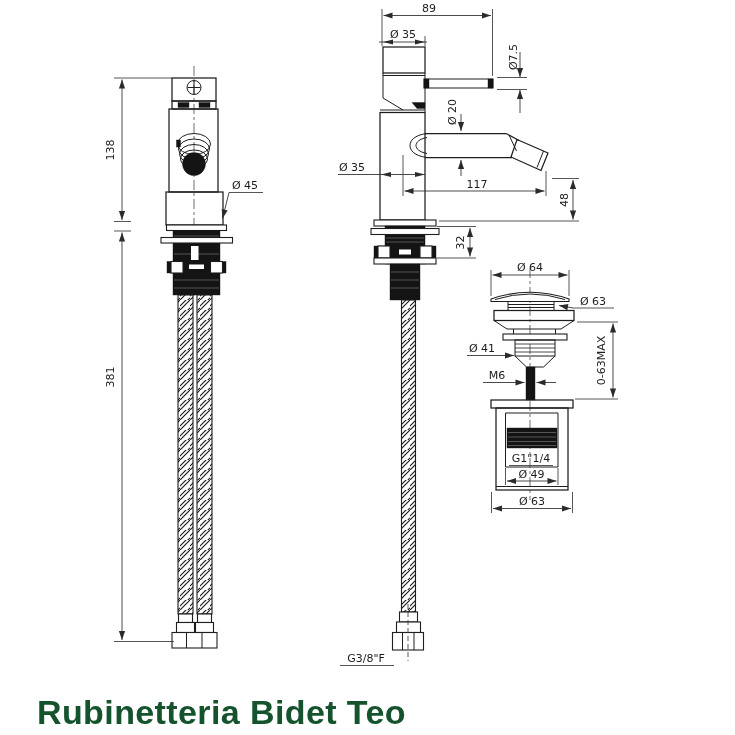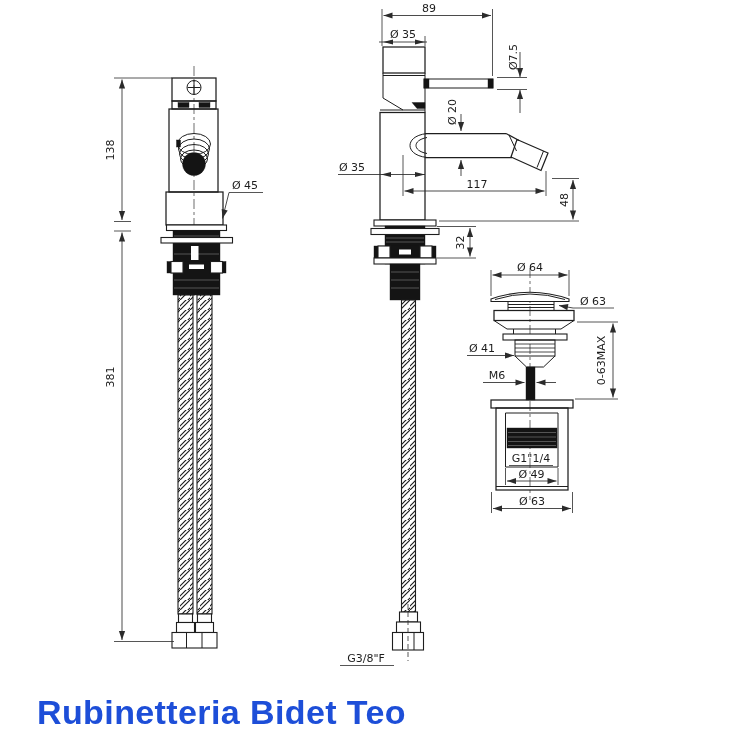--- a/index.html
+++ b/index.html
@@ -14,21 +14,21 @@
   .ext  { stroke:#2b2b2b; stroke-width:.8; fill:none; }
   .cl   { stroke:#2e2e2e; stroke-width:.7; fill:none; stroke-dasharray:10 3 3 3; }
   .dash { stroke:#2e2e2e; stroke-width:.8; fill:none; stroke-dasharray:5 3; }
   .thr  { stroke:#ffffff; stroke-opacity:.28; stroke-width:1; }
   .ridg { stroke:#1e1e1e; stroke-width:.8; }
   .arrw { fill:#2b2b2b; stroke:none; }
   text  { font-family:"DejaVu Sans", sans-serif; font-size:11px; fill:#1c1c1c; }
   #title{
     position:absolute; left:37px; top:693px;
     font-family:"Liberation Sans", sans-serif;
-    font-size:34px; font-weight:600; letter-spacing:.4px; color:#1d4ed8;
+    font-size:34px; font-weight:600; letter-spacing:.4px; color:#14532d;
     white-space:nowrap;
   }
 </style>
 </head>
 <body>
 
 <svg id="drawing" width="735" height="690" viewBox="0 0 735 690">
   <defs>
     <marker id="arw" markerWidth="10" markerHeight="8" refX="9.5" refY="4" orient="auto-start-reverse" markerUnits="userSpaceOnUse">
       <path d="M0.5,0.9 L9.5,4 L0.5,7.1 Z" fill="#2b2b2b"></path>

